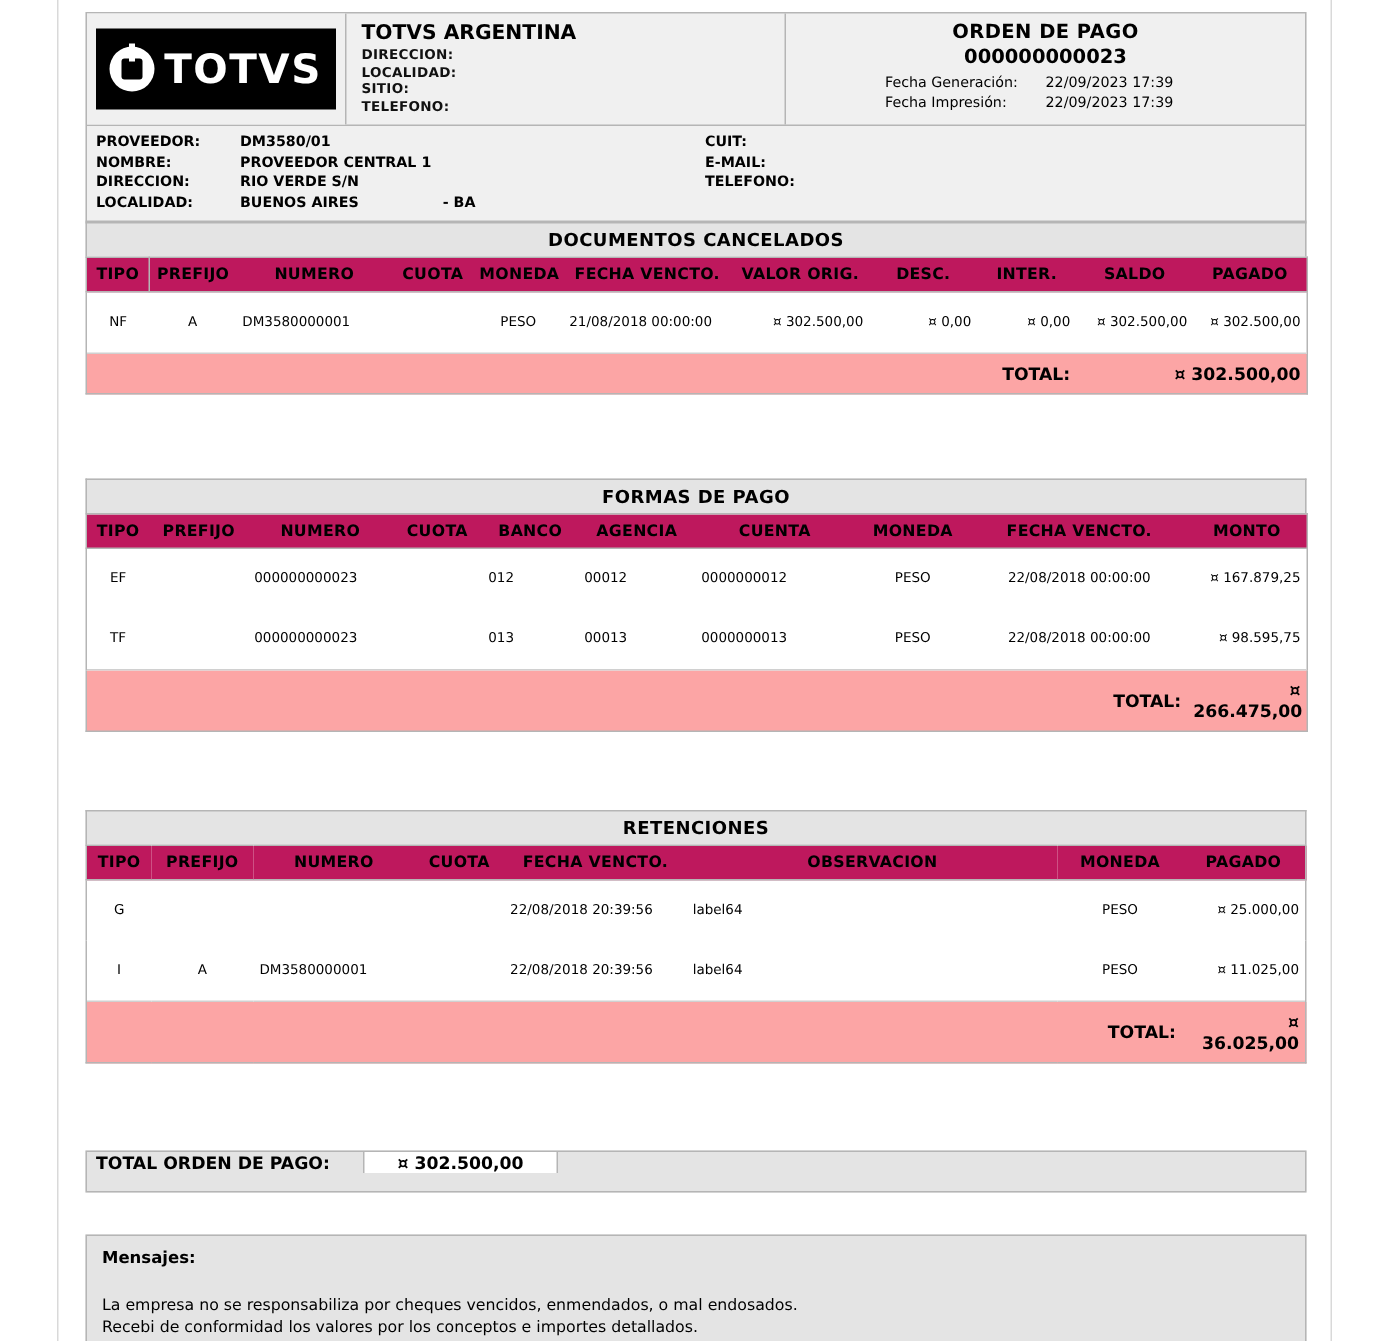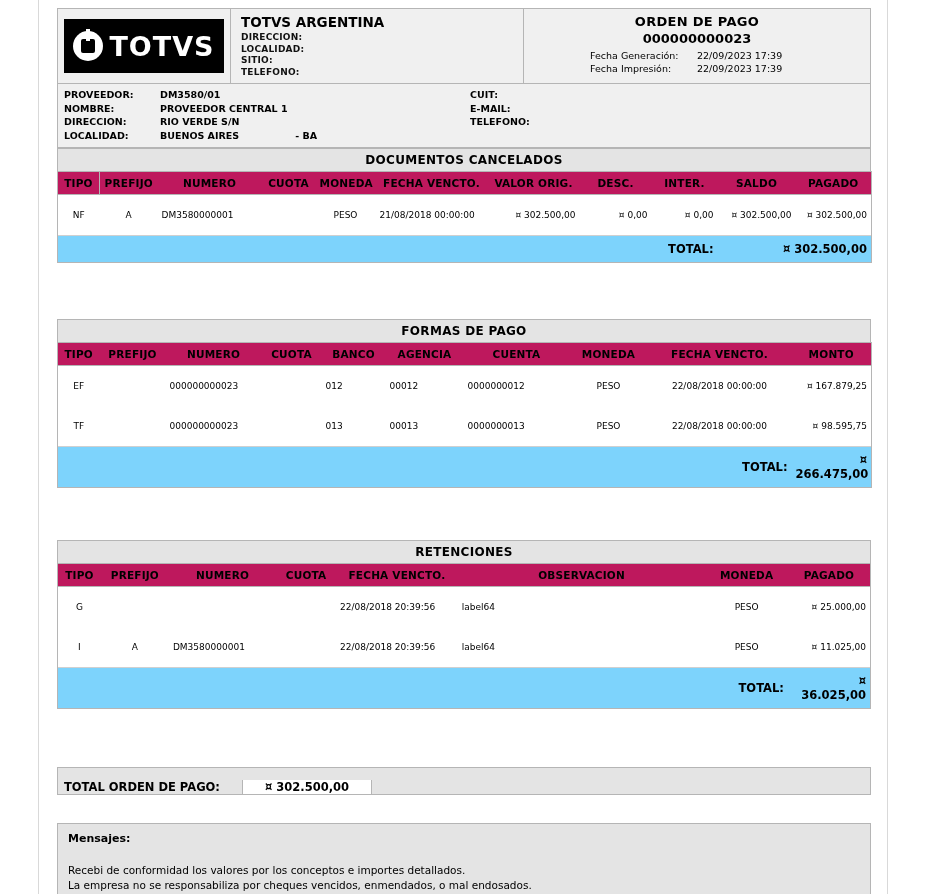--- a/index.html
+++ b/index.html
@@ -182,39 +182,39 @@
     padding: 5px 4px;
     letter-spacing: 0.2px;
   }
   table.grid td {
     font-size: 9px;
     padding: 15px 4px;
     color: #000;
     background: #ffffff;
   }
   tr.totalrow td {
-    background: #7dd3fc;
+    background: #fca5a5;
     font-size: 11.5px;
     font-weight: bold;
     padding: 6px 4px;
     border-top: 1px solid #d0d0d0;
   }
   .side-border { border-left: 1px solid #b5b5b5; border-right: 1px solid #b5b5b5; }
   .bottom-border { border-bottom: 1px solid #b5b5b5; }
   .c { text-align: center; }
   .l { text-align: left; }
   .r { text-align: right; }
 
   .gap { height: 56px; }
   .gap-sm { height: 52px; }
 
   
   .total-order {
     display: flex;
-    align-items: flex-end;
+    align-items: flex-start;
     border: 1px solid #b5b5b5;
     background: #e4e4e4;
     height: 28px;
     width: 100%;
     box-sizing: border-box;
   }
   .total-order-label {
     flex: 0 0 178px;
     display: flex;
     align-items: center;
@@ -484,22 +484,22 @@
       <div class="total-order">
         <div class="total-order-label">TOTAL ORDEN DE PAGO:</div>
         <div class="total-order-value">¤ 302.500,00</div>
         <div class="total-order-rest"></div>
       </div>
 
       <div style="height:28px"></div>
 
       <div class="msgs">
         <div class="msgs-title">Mensajes:</div>
+        <div class="msgs-line">La empresa no se responsabiliza por cheques vencidos, enmendados, o mal endosados.</div>
         <div class="msgs-line">Recebi de conformidad los valores por los conceptos e importes detallados.</div>
-        <div class="msgs-line">La empresa no se responsabiliza por cheques vencidos, enmendados, o mal endosados.</div>
         <div class="signs">
           <div class="sign">
             <div class="sign-rule"></div>
             <div class="sign-name">PROVEEDOR CENTRAL 1</div>
           </div>
           <div class="sign">
             <div class="sign-rule"></div>
             <div class="sign-name">TOTVS</div>
           </div>
         </div>

